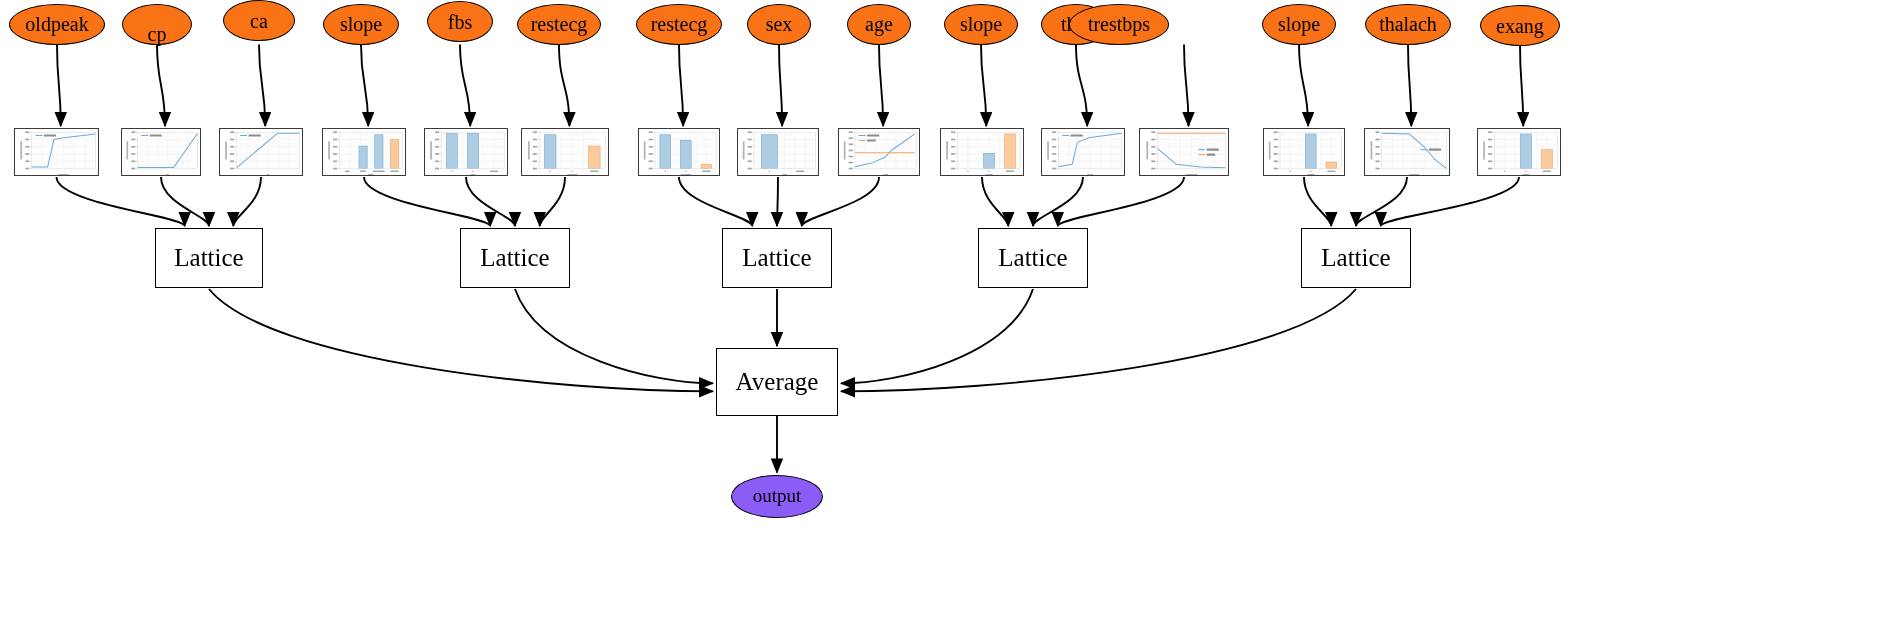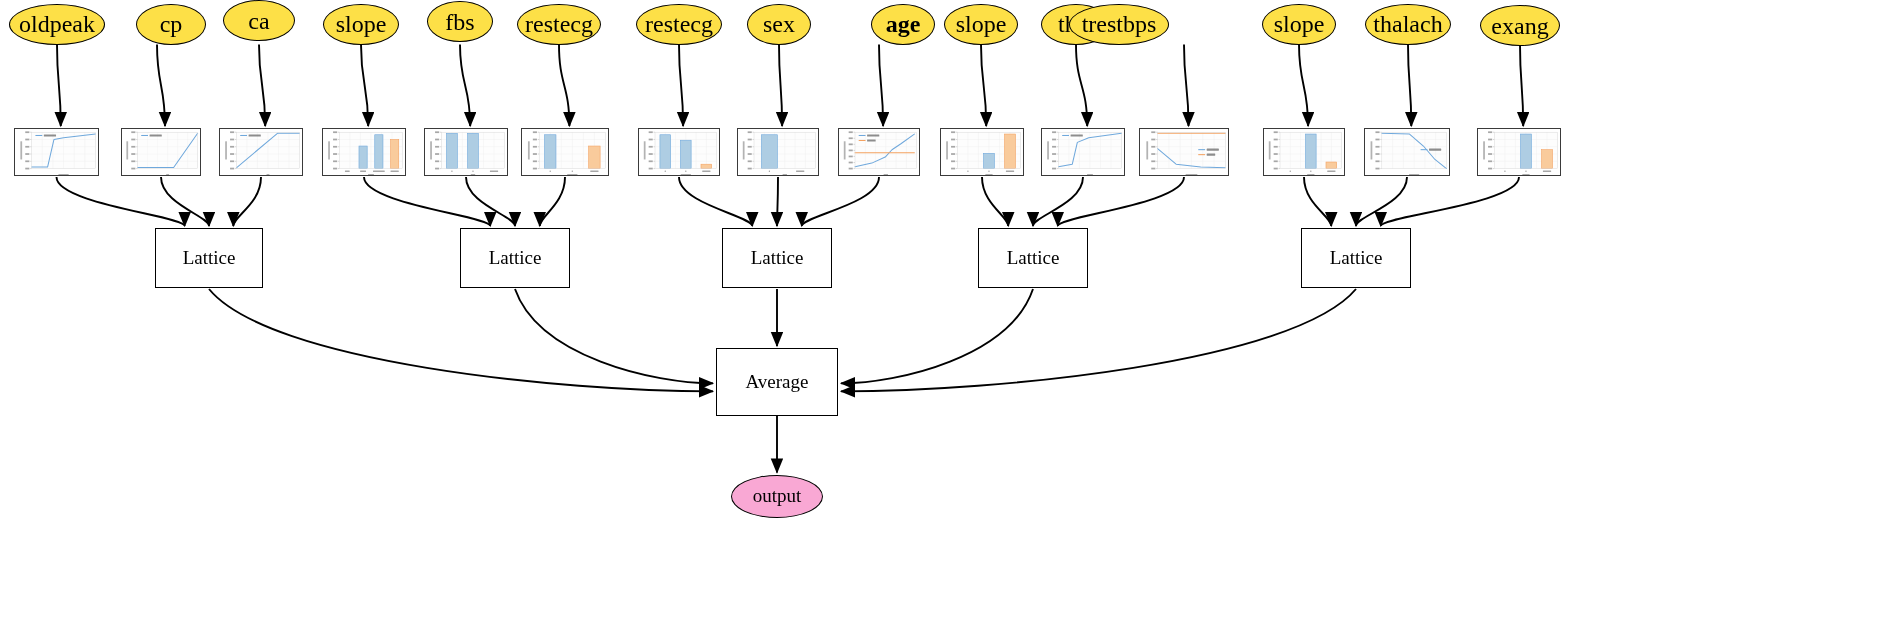--- a/index.html
+++ b/index.html
@@ -3,37 +3,37 @@
 <meta charset="utf-8">
 <style>
   html,body{margin:0;padding:0;background:#ffffff;}
   body{width:1884px;height:627px;position:relative;overflow:hidden;
        font-family:"Liberation Serif", serif;color:#000;}
   #stage{position:absolute;left:0;top:0;width:1884px;height:627px;}
   svg.edges{position:absolute;left:0;top:0;width:1884px;height:627px;pointer-events:none;}
 
   
   .feat{position:absolute;display:flex;align-items:center;justify-content:center;
-        border:1.6px solid #000;border-radius:50%;background:#fde047;
-        font-size:24px;font-family:"Liberation Serif", serif;line-height:1;
+        border:1.6px solid #000;border-radius:50%;background:#f97316;
+        font-size:20px;font-family:"Liberation Serif", serif;line-height:1;
         box-sizing:border-box;}
 
   
   .plot{position:absolute;border:1.4px solid #3a3a3a;background:#fff;box-sizing:border-box;
         overflow:hidden;}
   .plot svg{display:block;width:100%;height:100%;}
 
   
   .boxnode{position:absolute;display:flex;align-items:center;justify-content:center;
            border:1.6px solid #000;background:#fff;box-sizing:border-box;
-           font-size:19px;font-family:"Liberation Serif", serif;}
+           font-size:25px;font-family:"Liberation Serif", serif;}
 
   
   .outnode{position:absolute;display:flex;align-items:center;justify-content:center;
-           border:1.6px solid #000;border-radius:50%;background:#f9a8d4;box-sizing:border-box;
+           border:1.6px solid #000;border-radius:50%;background:#8b5cf6;box-sizing:border-box;
            font-size:19px;font-family:"Liberation Serif", serif;}
 </style>
 </head>
 <body>
 
 <div id="stage">
   <svg class="edges" viewBox="0 0 1884 627">
     <defs>
       <marker id="ah" markerWidth="9" markerHeight="9" refX="7.4" refY="3.3" orient="auto" markerUnits="strokeWidth">
         <path d="M0,0 L8,3.3 L0,6.6 z" fill="#000"></path>
@@ -82,42 +82,42 @@
       </g>
     <g id="edges-avg-out" stroke="#000" stroke-width="1.9" fill="none" marker-end="url(#ah)">
         <path d="M777,416 L777,472.5"></path>
       </g>
   </svg>
 
   <div id="feat-layer">
       <div class="feat" style="left: 9px; top: 3.5px; width: 96px; height: 41px;">
         <span>oldpeak</span>
       </div>
-      <div class="feat" style="left: 136px; top: 3.5px; width: 70px; height: 41px;">
+      <div class="feat" style="left: 122px; top: 3.5px; width: 70px; height: 41px; align-items: flex-end;">
         <span>cp</span>
       </div>
       <div class="feat" style="left: 223px; top: 0; width: 72px; height: 41px; text-align: right;">
         <span>ca</span>
       </div>
       <div class="feat" style="left: 323px; top: 3.5px; width: 76px; height: 41px;">
         <span>slope</span>
       </div>
       <div class="feat" style="left: 427px; top: 1px; width: 66px; height: 41px;">
         <span>fbs</span>
       </div>
       <div class="feat" style="left: 517px; top: 3.5px; width: 84px; height: 41px;">
         <span>restecg</span>
       </div>
       <div class="feat" style="left: 636px; top: 3.5px; width: 86px; height: 41px;">
         <span>restecg</span>
       </div>
       <div class="feat" style="left: 747px; top: 3.5px; width: 64px; height: 41px;">
         <span>sex</span>
       </div>
-      <div class="feat" style="left: 871px; top: 3.5px; width: 64px; height: 41px; font-weight: bold;">
+      <div class="feat" style="left: 847px; top: 3.5px; width: 64px; height: 41px;">
         <span>age</span>
       </div>
       <div class="feat" style="left: 944px; top: 3.5px; width: 74px; height: 41px;">
         <span>slope</span>
       </div>
       <div class="feat" style="left: 1041px; top: 3.5px; width: 70px; height: 41px;">
         <span>thal</span>
       </div>
       <div class="feat" style="left: 1069px; top: 3.5px; width: 100px; height: 41px;">
         <span>trestbps</span>

